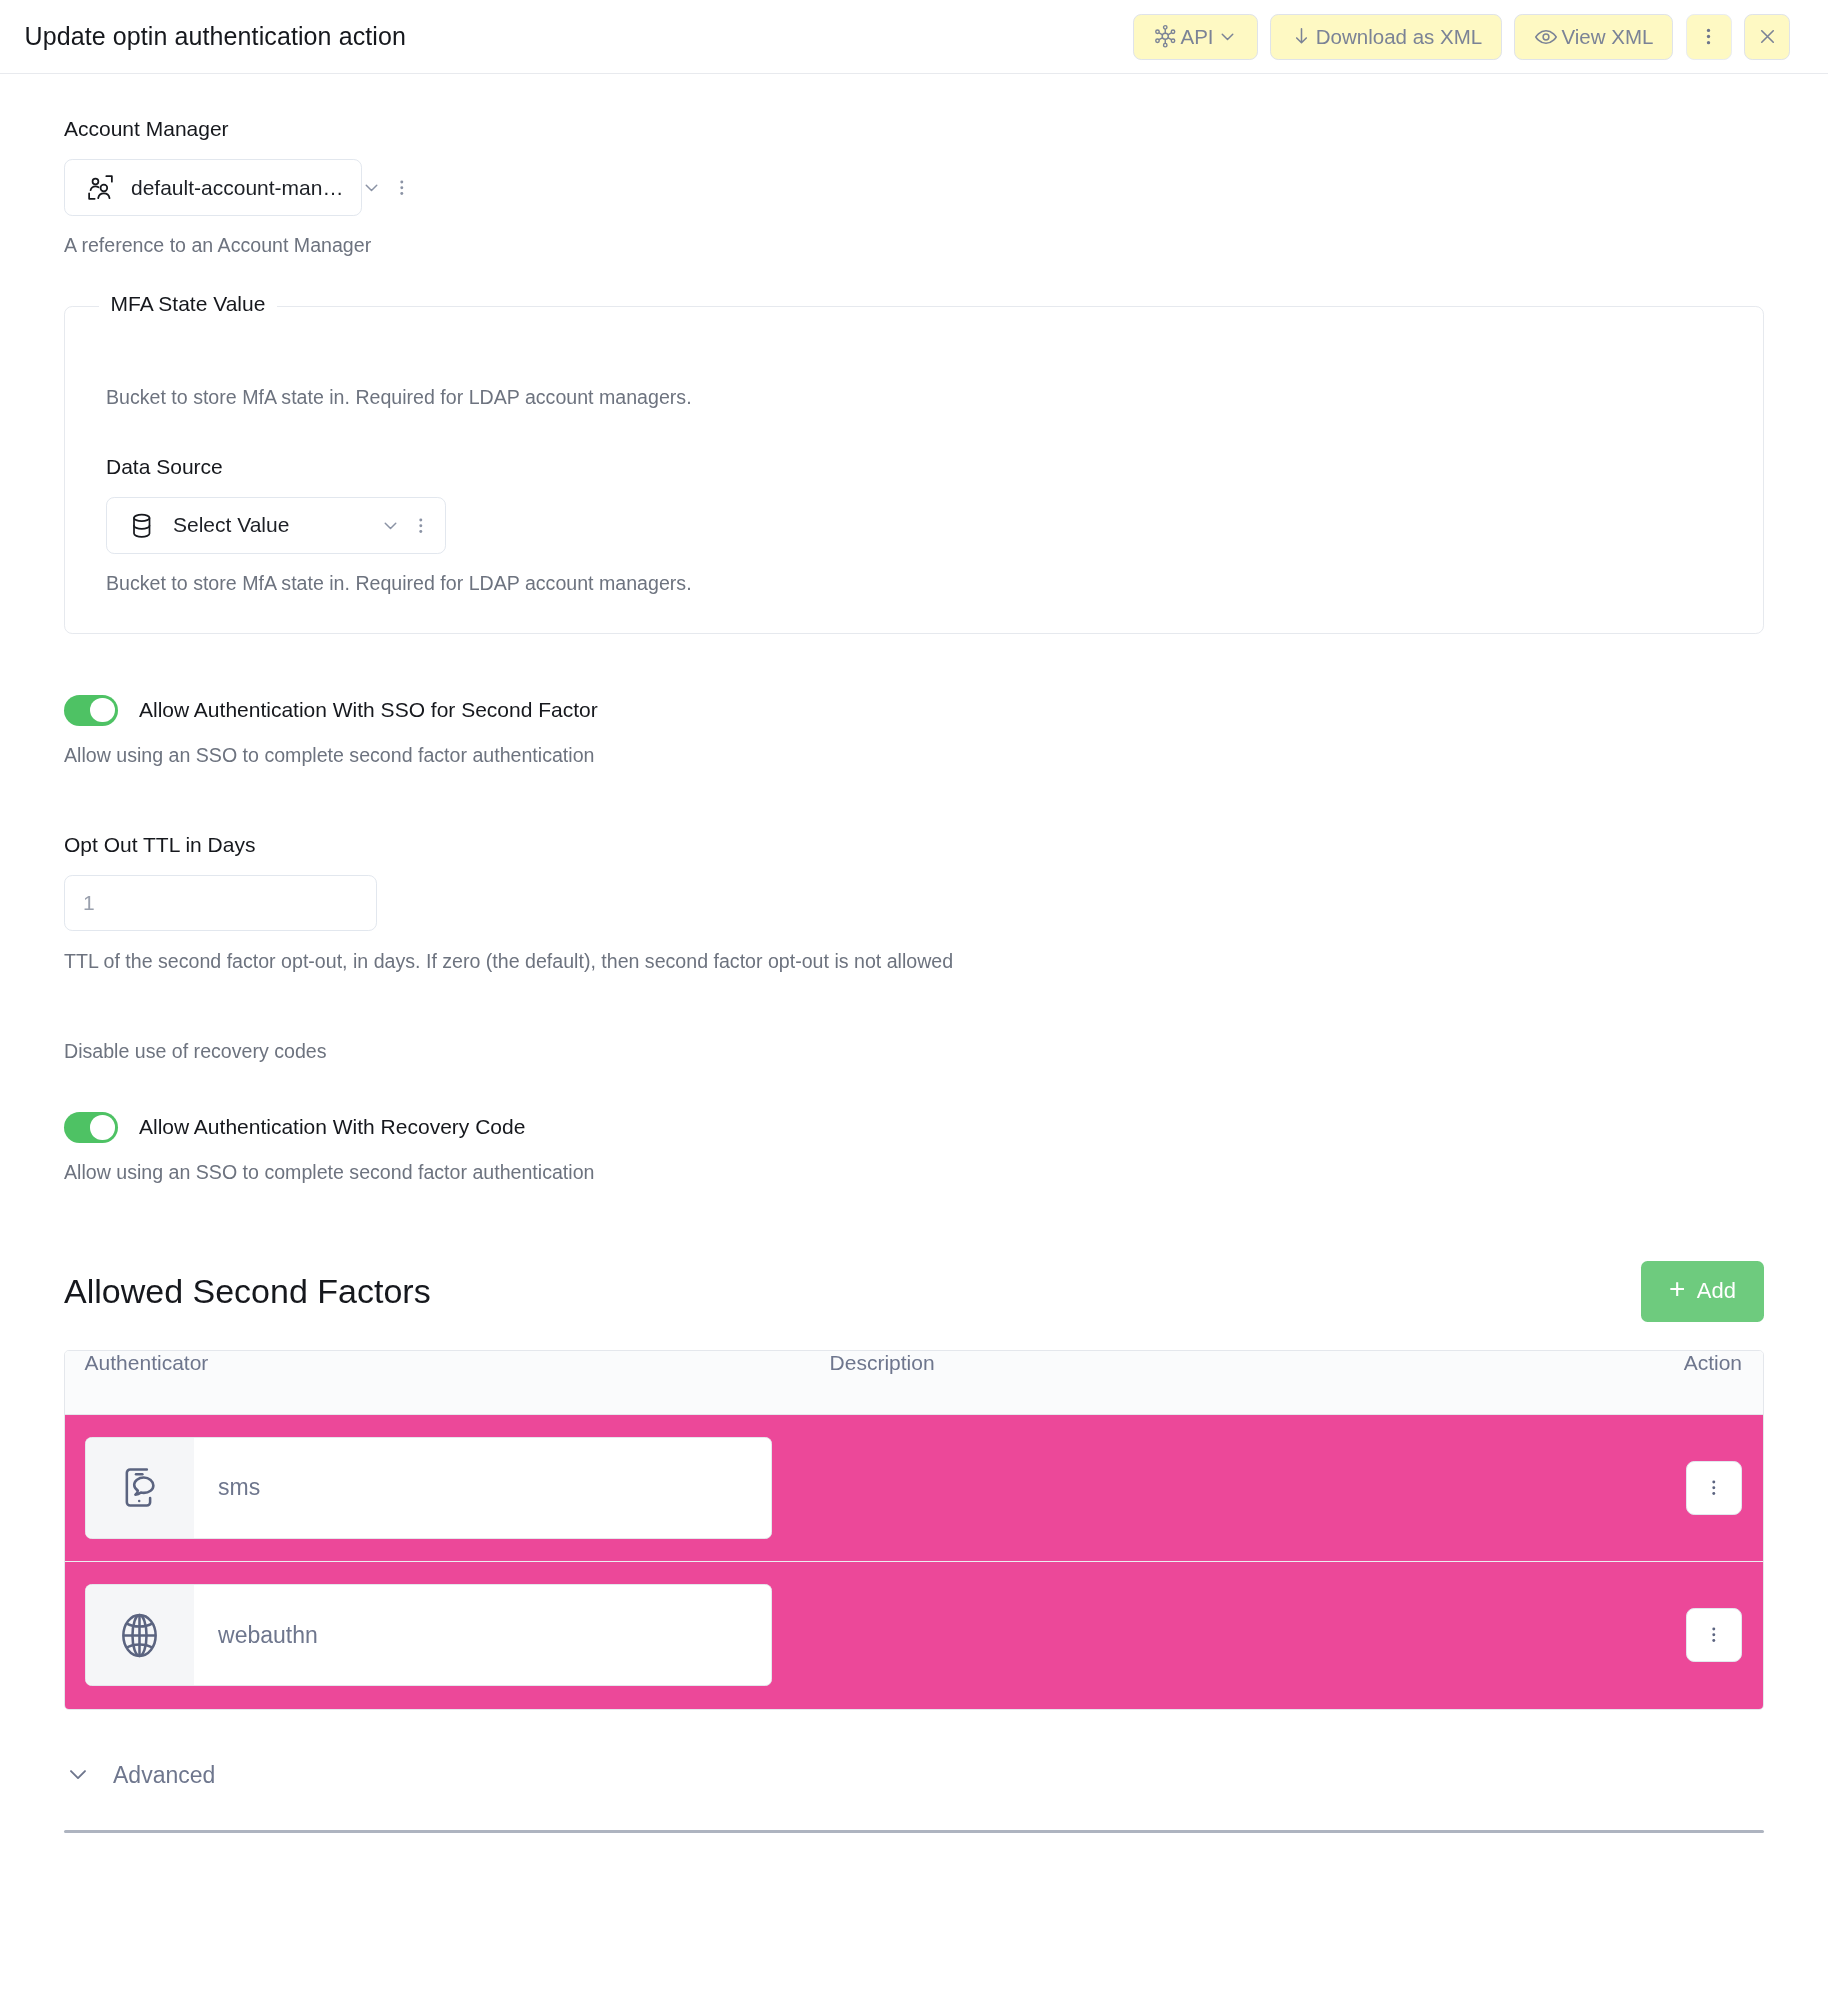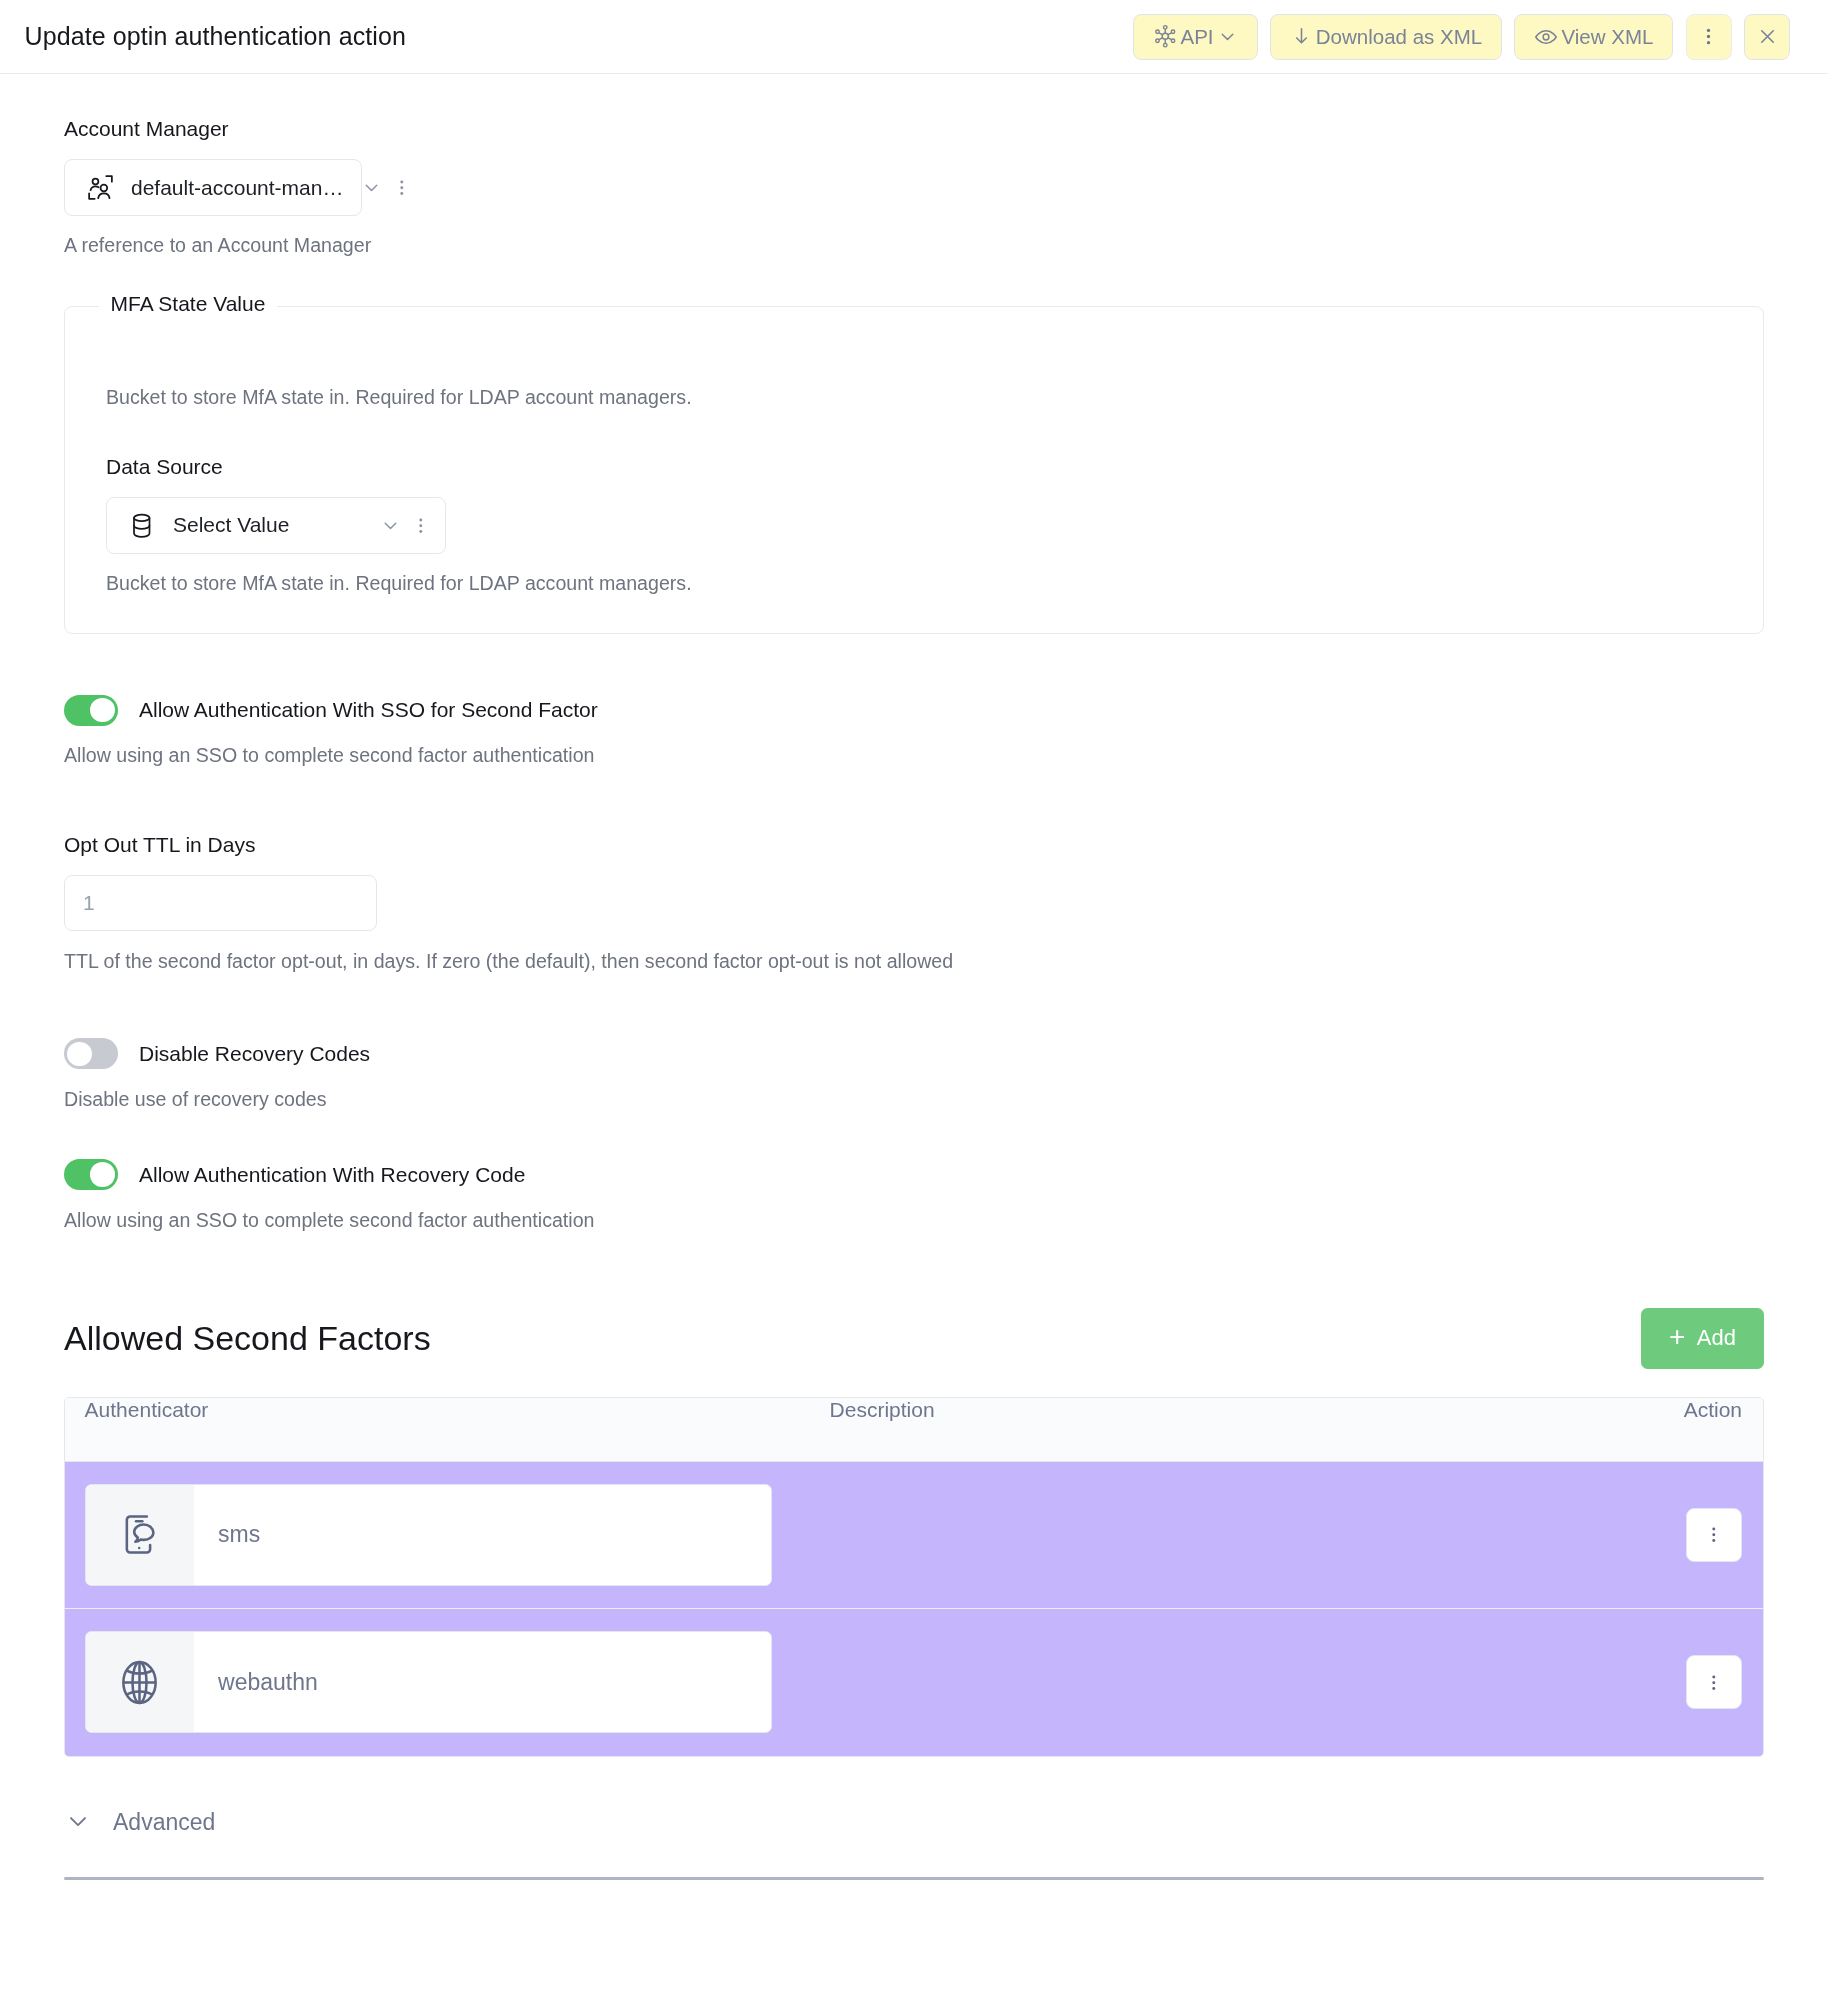--- a/index.html
+++ b/index.html
@@ -241,21 +241,21 @@
   }
   .col-auth { width: 745px; }
   .col-desc { flex: 1 1 auto; }
   .col-action { width: 131px; text-align: right; padding-right: 21px; }
 
   .trow {
     display: flex;
     align-items: center;
     min-height: 147px;
     border-bottom: 1.6px solid #eceef2;
-    background: #c4b5fd;
+    background: #ec4899;
   }
   .trow:last-child { border-bottom: none; gap: 36px; }
 
   .cell-auth { width: 745px; padding: 0 19.6px; }
   .cell-desc { flex: 1 1 auto; padding: 0 19.6px; }
   .cell-action {
     width: 131px;
     display: flex;
     justify-content: flex-end;
     padding-right: 21px;
@@ -470,26 +470,20 @@
       <span class="field-help">Allow using an SSO to complete second factor authentication</span>
     </div>
 
     <div class="block" style="margin-top:65px;">
       <span class="field-label">Opt Out TTL in Days</span>
       <input class="text-input" type="text" placeholder="1" style="">
       <span class="field-help">TTL of the second factor opt-out, in days. If zero (the default), then second factor opt-out is not allowed</span>
     </div>
 
     <div class="block" style="margin-top:64px;">
-      <div class="toggle-row">
-        <div class="switch off">
-            <div class="knob"></div>
-          </div>
-        <span class="toggle-label">Disable Recovery Codes</span>
-      </div>
       <span class="field-help">Disable use of recovery codes</span>
     </div>
 
     <div class="block-tight" style="margin-top:47px;">
       <div class="toggle-row">
         <div class="switch on">
             <div class="knob"></div>
           </div>
         <span class="toggle-label">Allow Authentication With Recovery Code</span>
       </div>

